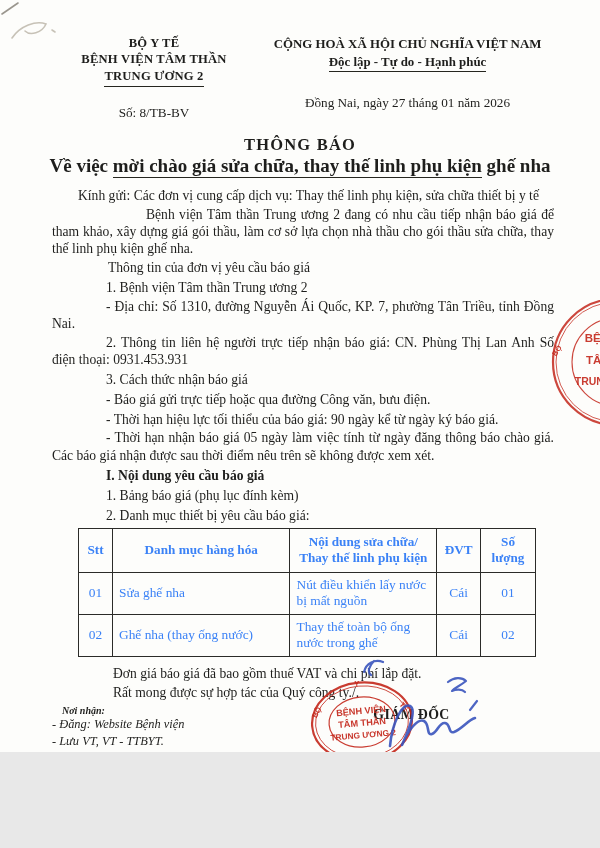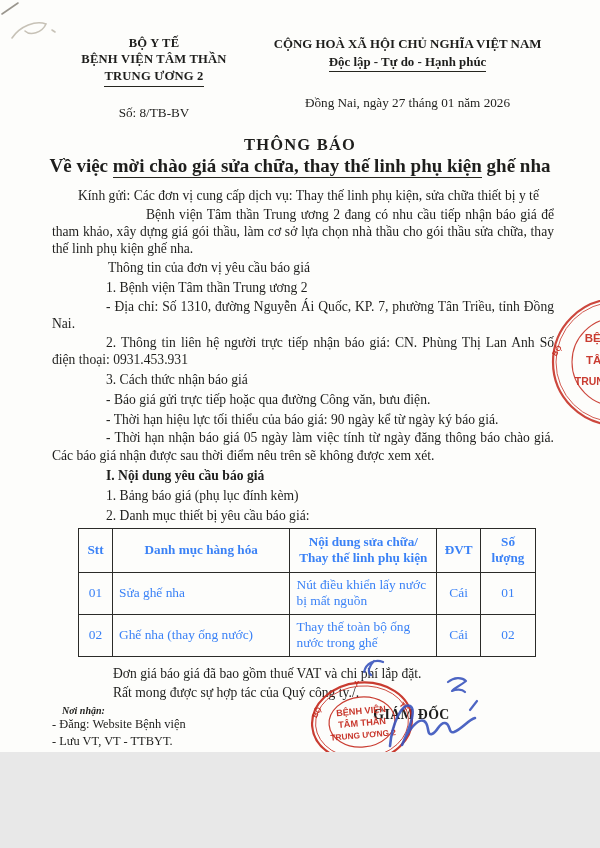--- a/index.html
+++ b/index.html
@@ -37,21 +37,21 @@
   .items-table{border-collapse:collapse;margin:4px 0 6px 78px;width:458px;
     font-size:13.4px;line-height:16.5px;color:#3b82f6;}
   .items-table th,.items-table td{border:1.3px solid #2b2b28;}
   .items-table th{font-weight:bold;text-align:center;padding:5px 2px;font-size:13.2px;}
   .items-table td{padding:4px 6px;}
   .items-table td.c{text-align:center;margin-left:35px;}
   
   .footer{display:flex;padding:3px 45px 0 48px;}
   .recipients{width:220px;}
   .recipients-label{font-size:10px;font-weight:bold;font-style:italic;margin-left:14px;}
-  .recipient-line{font-size:12.4px;line-height:16.5px;margin-left:4px;}
+  .recipient-line{font-size:12.4px;line-height:16.5px;margin-left:4px;font-style:italic;}
   .sign-block{flex:1;text-align:center;}
   .sign-title{font-size:13.8px;font-weight:bold;letter-spacing:.4px;margin-top:2px;}
   .sign-name{font-size:10px;font-weight:bold;margin-top:60px;font-family:Liberation Serif, serif;}
   .page-number{position:absolute;left:288px;top:771px;font-size:13px;}
   
   .ovl{position:absolute;pointer-events:none;}
   .stamp-text{font-family:"Liberation Sans","DejaVu Sans",sans-serif;font-weight:bold;}
 </style>
 </head>
 <body>

